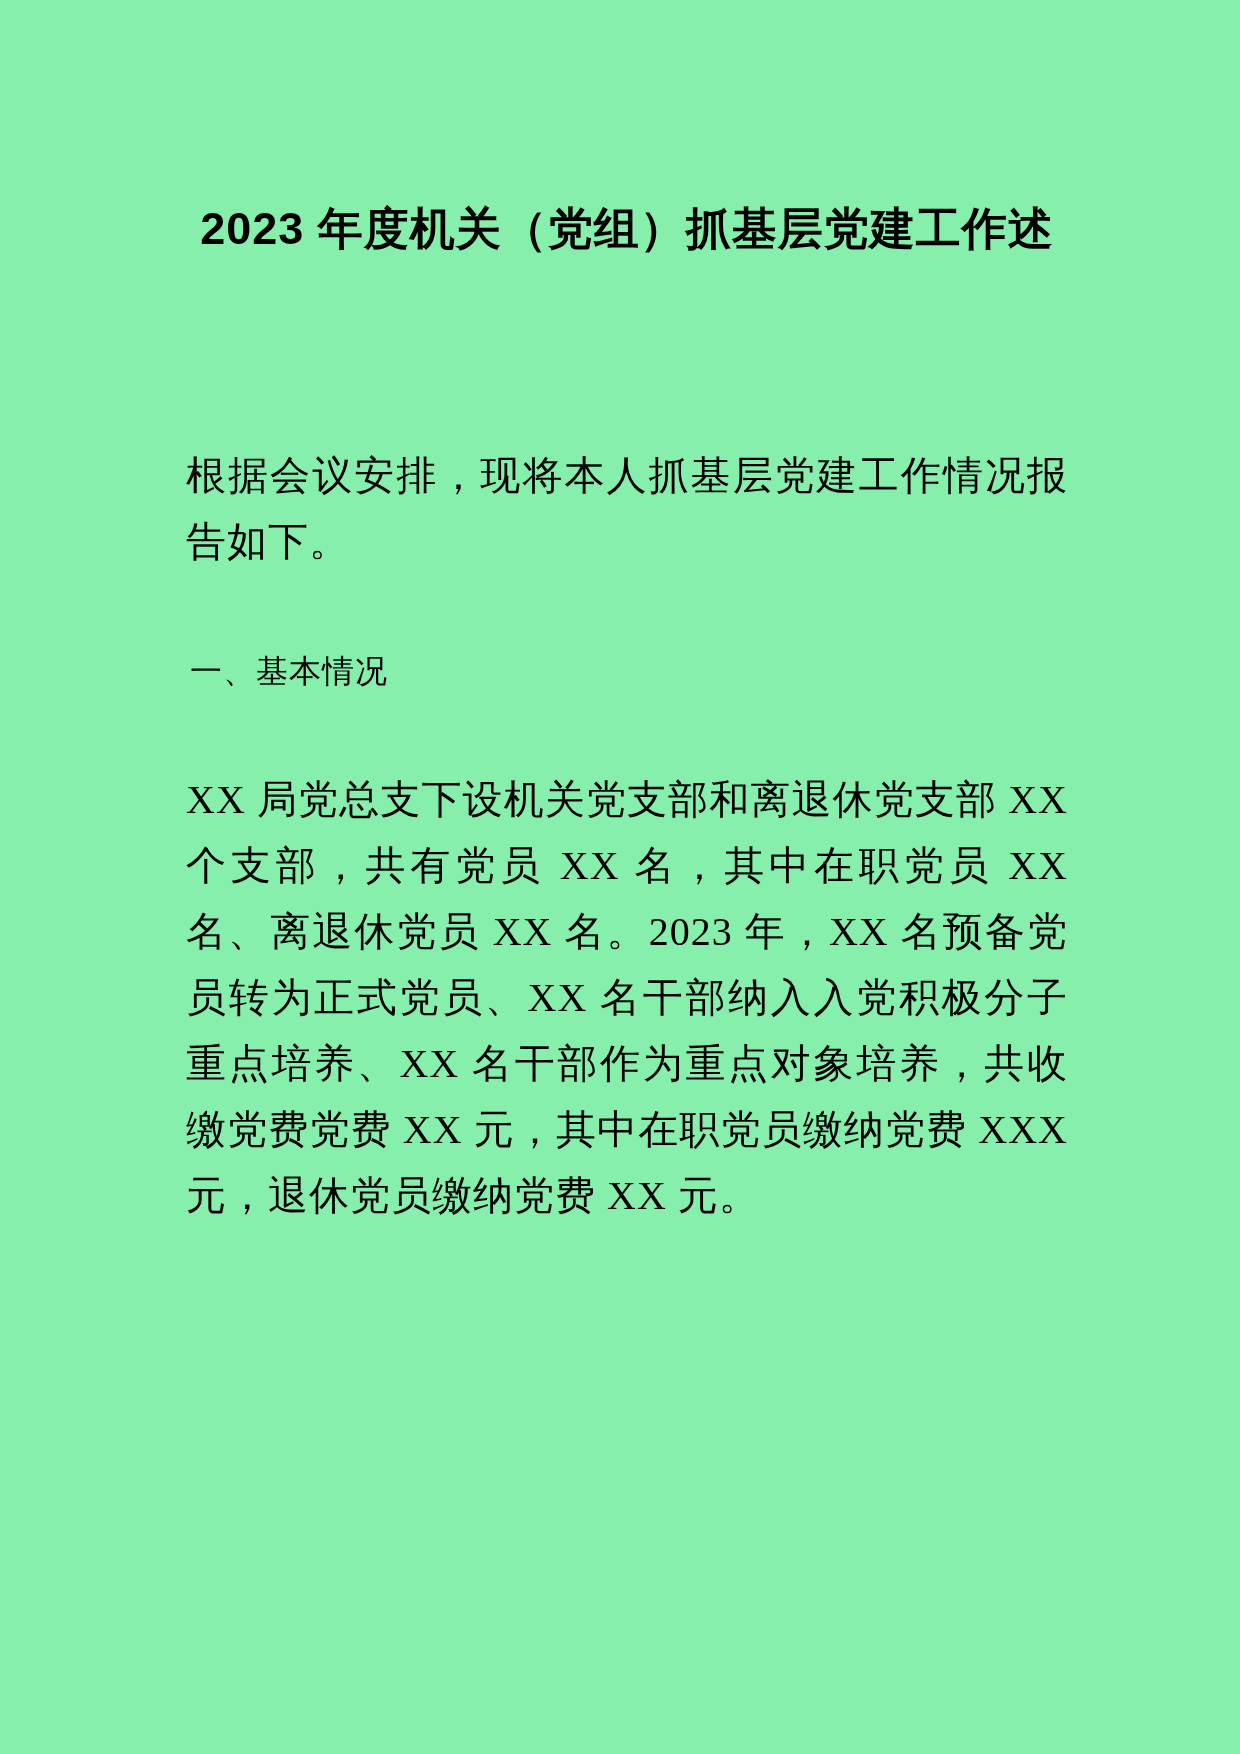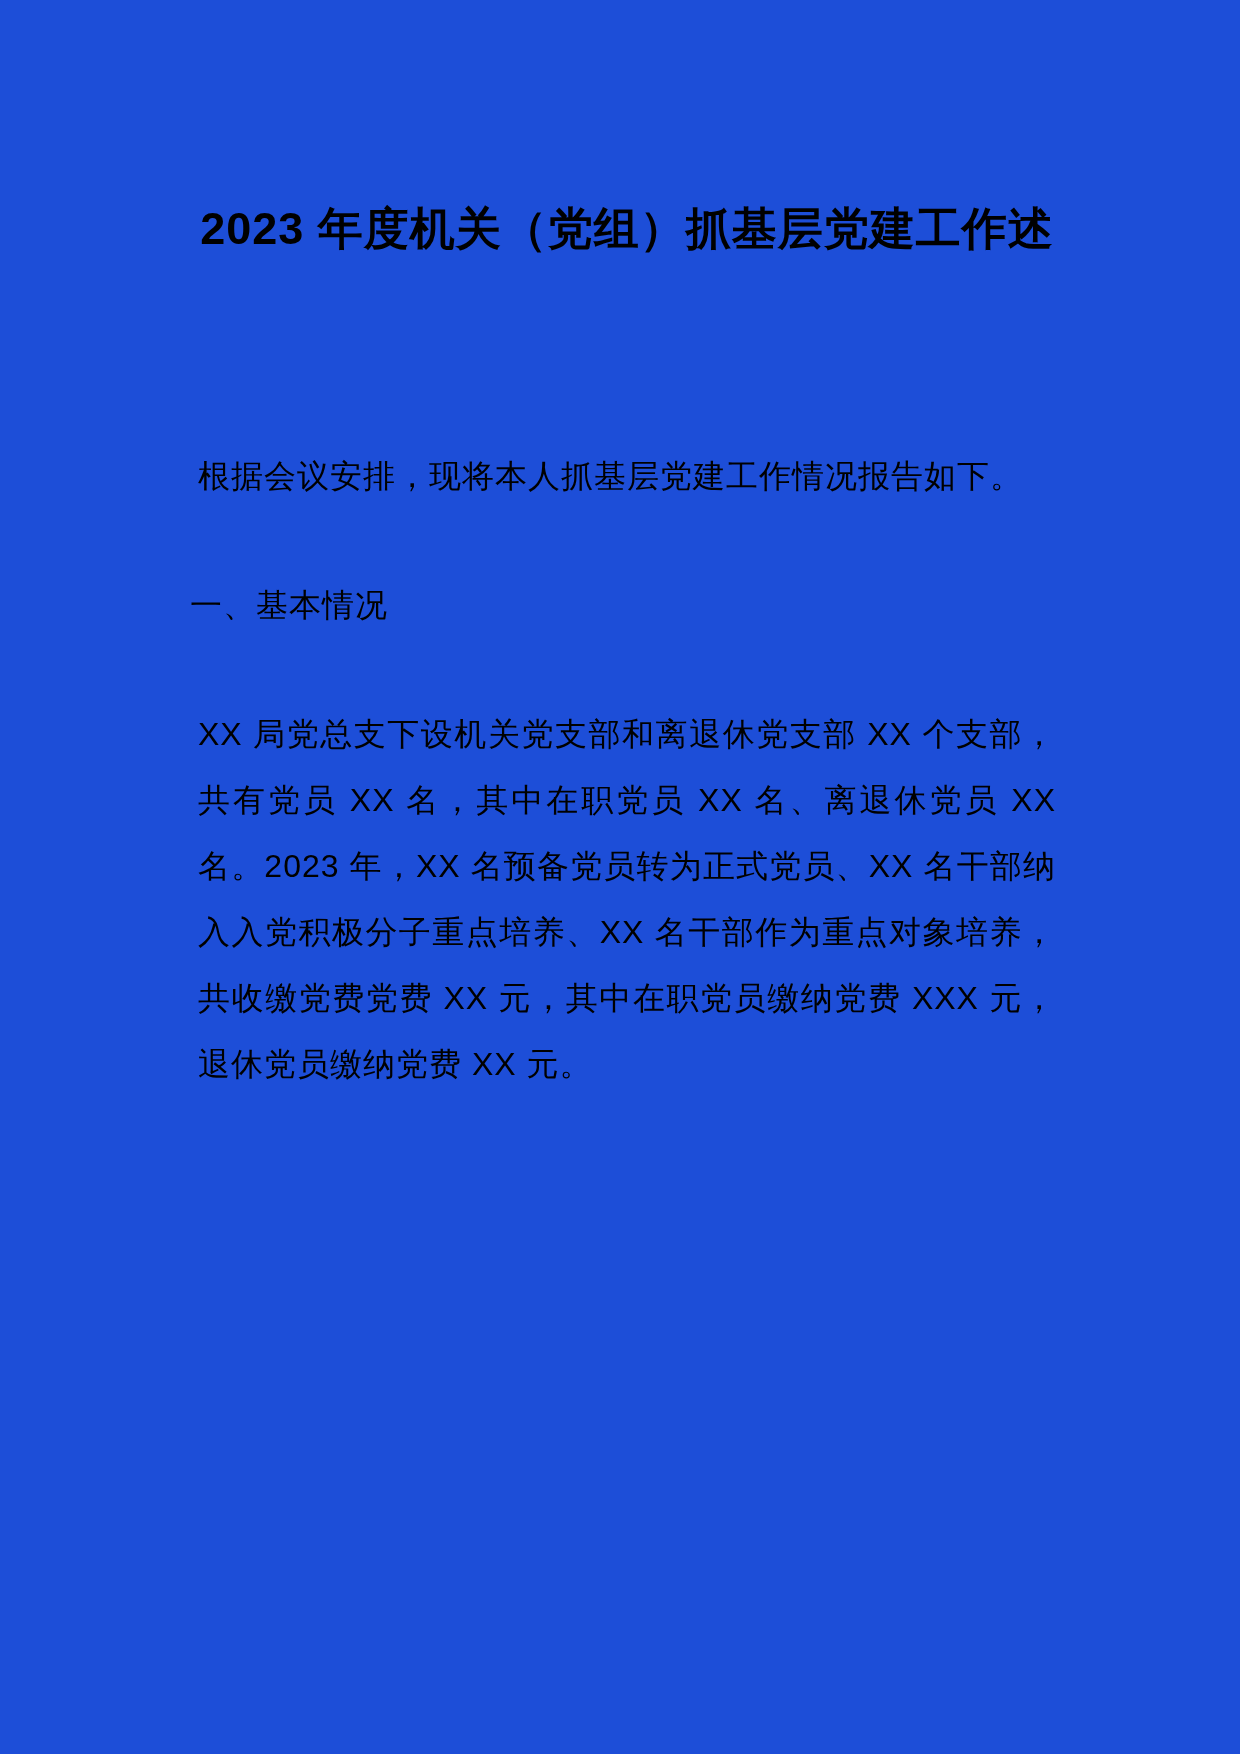--- a/index.html
+++ b/index.html
@@ -8,43 +8,44 @@
     background: #ffffff;
   }
   body {
     font-family: "Liberation Sans", sans-serif;
     color: #000000;
   }
   .page {
     position: relative;
     width: 1240px;
     height: 1754px;
-    background: #1d4ed8;
+    background: #86efac;
     box-sizing: border-box;
     padding: 150px 172px 0 186px;
     overflow: hidden;
   }
   .doc-title {
     margin: 0 0 135px 0;
     font-size: 45px;
     font-weight: 700;
     line-height: 158px;
     text-align: center;
     letter-spacing: 1px;
   }
   .title-line {
     display: block;
   }
   .para {
-    margin: 12px;
-    font-size: 32px;
+    margin: 0;
+    font-size: 40px;
     font-weight: 400;
     line-height: 66px;
     letter-spacing: 1px;
     text-align: justify;
+    font-family: Liberation Serif, serif;
   }
   .heading {
     margin: 4px;
     font-size: 32px;
     font-weight: 400;
     line-height: 66px;
     letter-spacing: 1px;
     text-align: left;
   }
   .block {

